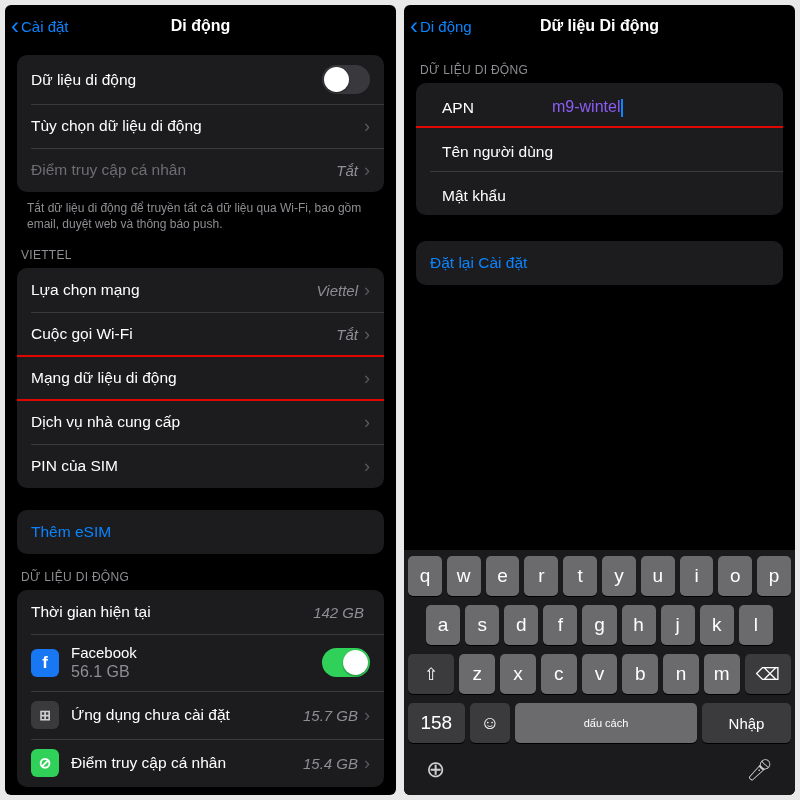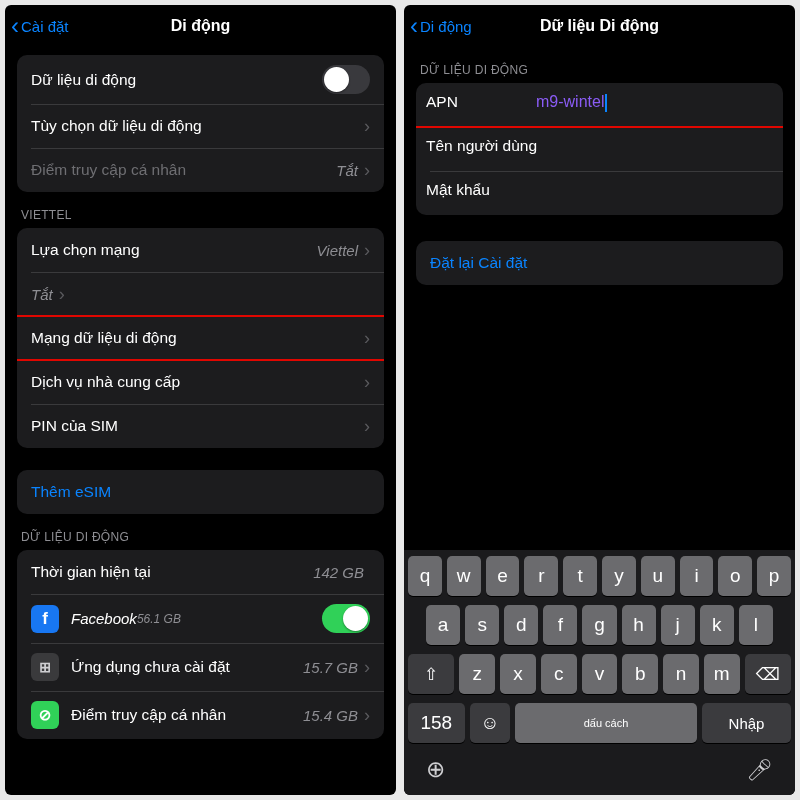--- a/index.html
+++ b/index.html
@@ -23,24 +23,24 @@
   .toggle.on { background: #30d158; }
   .toggle.on .knob { left: auto; right: 2px; }
   .footer-note { color: #8e8e93; font-size: 12px; padding: 8px 22px 0; line-height: 1.35; }
   .highlight-frame { border: 2.5px solid #e10600; border-radius: 3px; position: absolute; pointer-events: none; z-index: 5; }
   .dim .row-label { color: #6e6e72; }
   .link-row .row-label { color: #0a84ff; }
   .app-icon { width: 28px; height: 28px; border-radius: 6px; margin-right: 12px; display: flex; align-items: center; justify-content: center; font-weight: 700; font-size: 17px; }
   .fb { background: #1877f2; color: #fff; }
   .appstore { background: #3a3a3c; color: #cfcfd2; font-size: 14px; }
   .hotspot { background: #30d158; color: #fff; font-size: 15px; }
-  .sub { color: #8e8e93; font-size: 12px; margin-top: 2px; text-align: right; }
-  .col { display: flex; flex: 1; font-style: italic; }
+  .sub { color: #8e8e93; font-size: 16px; margin-top: 2px; }
+  .col { display: flex; flex-direction: column; flex: 1; }
   
-  .field-row { display: flex; align-items: flex-start; min-height: 44px; padding: 10px 10px; position: relative; }
+  .field-row { display: flex; align-items: flex-end; min-height: 44px; padding: 10px 26px; position: relative; }
   .field-row + .field-row::before { content: ""; position: absolute; top: 0; left: 14px; right: 0; height: .5px; background: #3a3a3c; }
   .field-label { width: 110px; color: #fff; font-size: 15.5px; }
   .field-input { flex: 1; color: #8b5cf6; background: transparent; border: none; outline: none; font-size: 16px; }
   .cursor-bar { display: inline-block; width: 2px; height: 18px; background: #0a84ff; vertical-align: middle; margin-left: 1px; }
   
   .keyboard { background: #1b1b1d; padding: 6px 4px 4px; }
   .krow { display: flex; justify-content: center; gap: 5px; margin-bottom: 9px; }
   .key { background: #6b6b6e; color: #fff; border-radius: 5px; height: 40px; min-width: 32px; flex: 1; display: flex; align-items: center; justify-content: center; font-size: 19px; box-shadow: 0 1px 0 #000; }
   .key.dark { background: #3b3b3e; }
   .key.wide { flex: 1.4; }
@@ -76,29 +76,31 @@
         <div class="row">
           <span class="row-label">Tùy chọn dữ liệu di động</span>
           <span class="chevron">›</span>
         </div>
         <div class="row dim">
           <span class="row-label">Điểm truy cập cá nhân</span>
           <span class="row-value">Tắt</span>
           <span class="chevron">›</span>
         </div>
       </div>
+      <div class="footer-note">Tắt dữ liệu di động để truyền tất cả dữ liệu qua Wi-Fi, bao gồm email, duyệt web và thông báo push.</div>
 
       <div class="section-header">VIETTEL</div>
       <div class="group" style="position:relative">
         <div class="row">
           <span class="row-label">Lựa chọn mạng</span>
           <span class="row-value">Viettel</span>
           <span class="chevron">›</span>
         </div>
         <div class="row">
+          <span class="row-label">Cuộc gọi Wi-Fi</span>
           <span class="row-value">Tắt</span>
           <span class="chevron">›</span>
         </div>
         <div class="row" style="position:relative">
           <span class="row-label">Mạng dữ liệu di động</span>
           <span class="chevron">›</span>
           <div class="highlight-frame" style="top:-1px;left:-3px;right:-3px;bottom:-1px"></div>
         </div>
         <div class="row">
           <span class="row-label">Dịch vụ nhà cung cấp</span>

